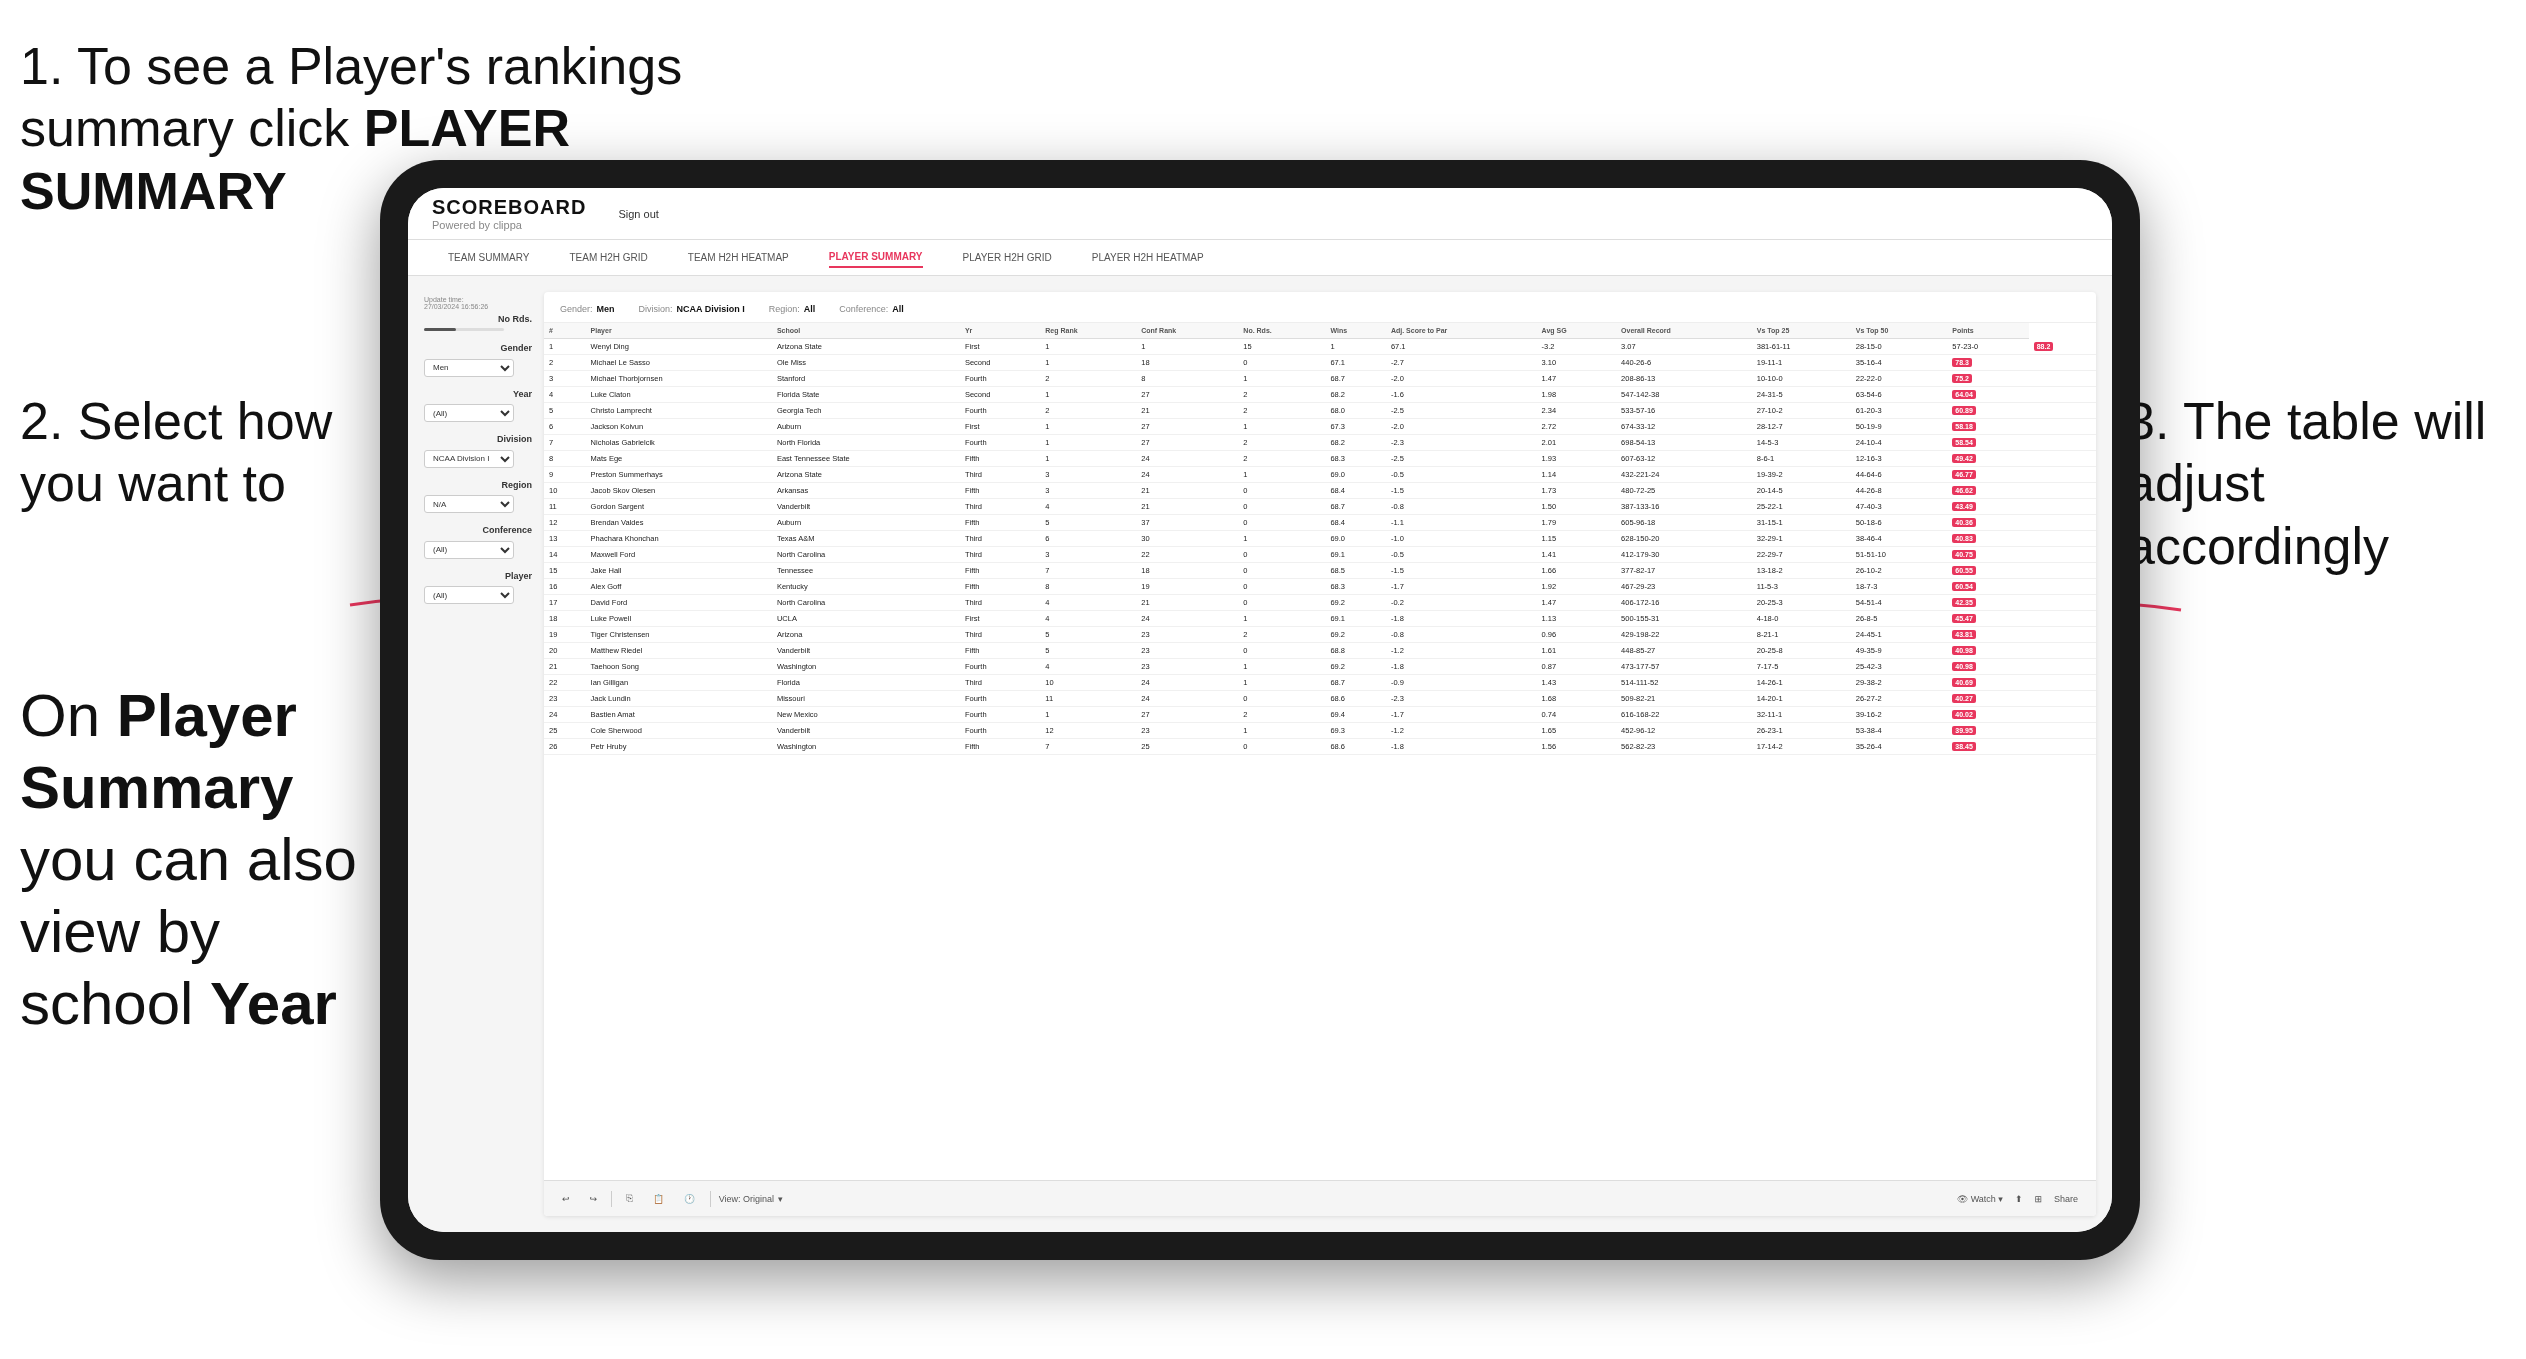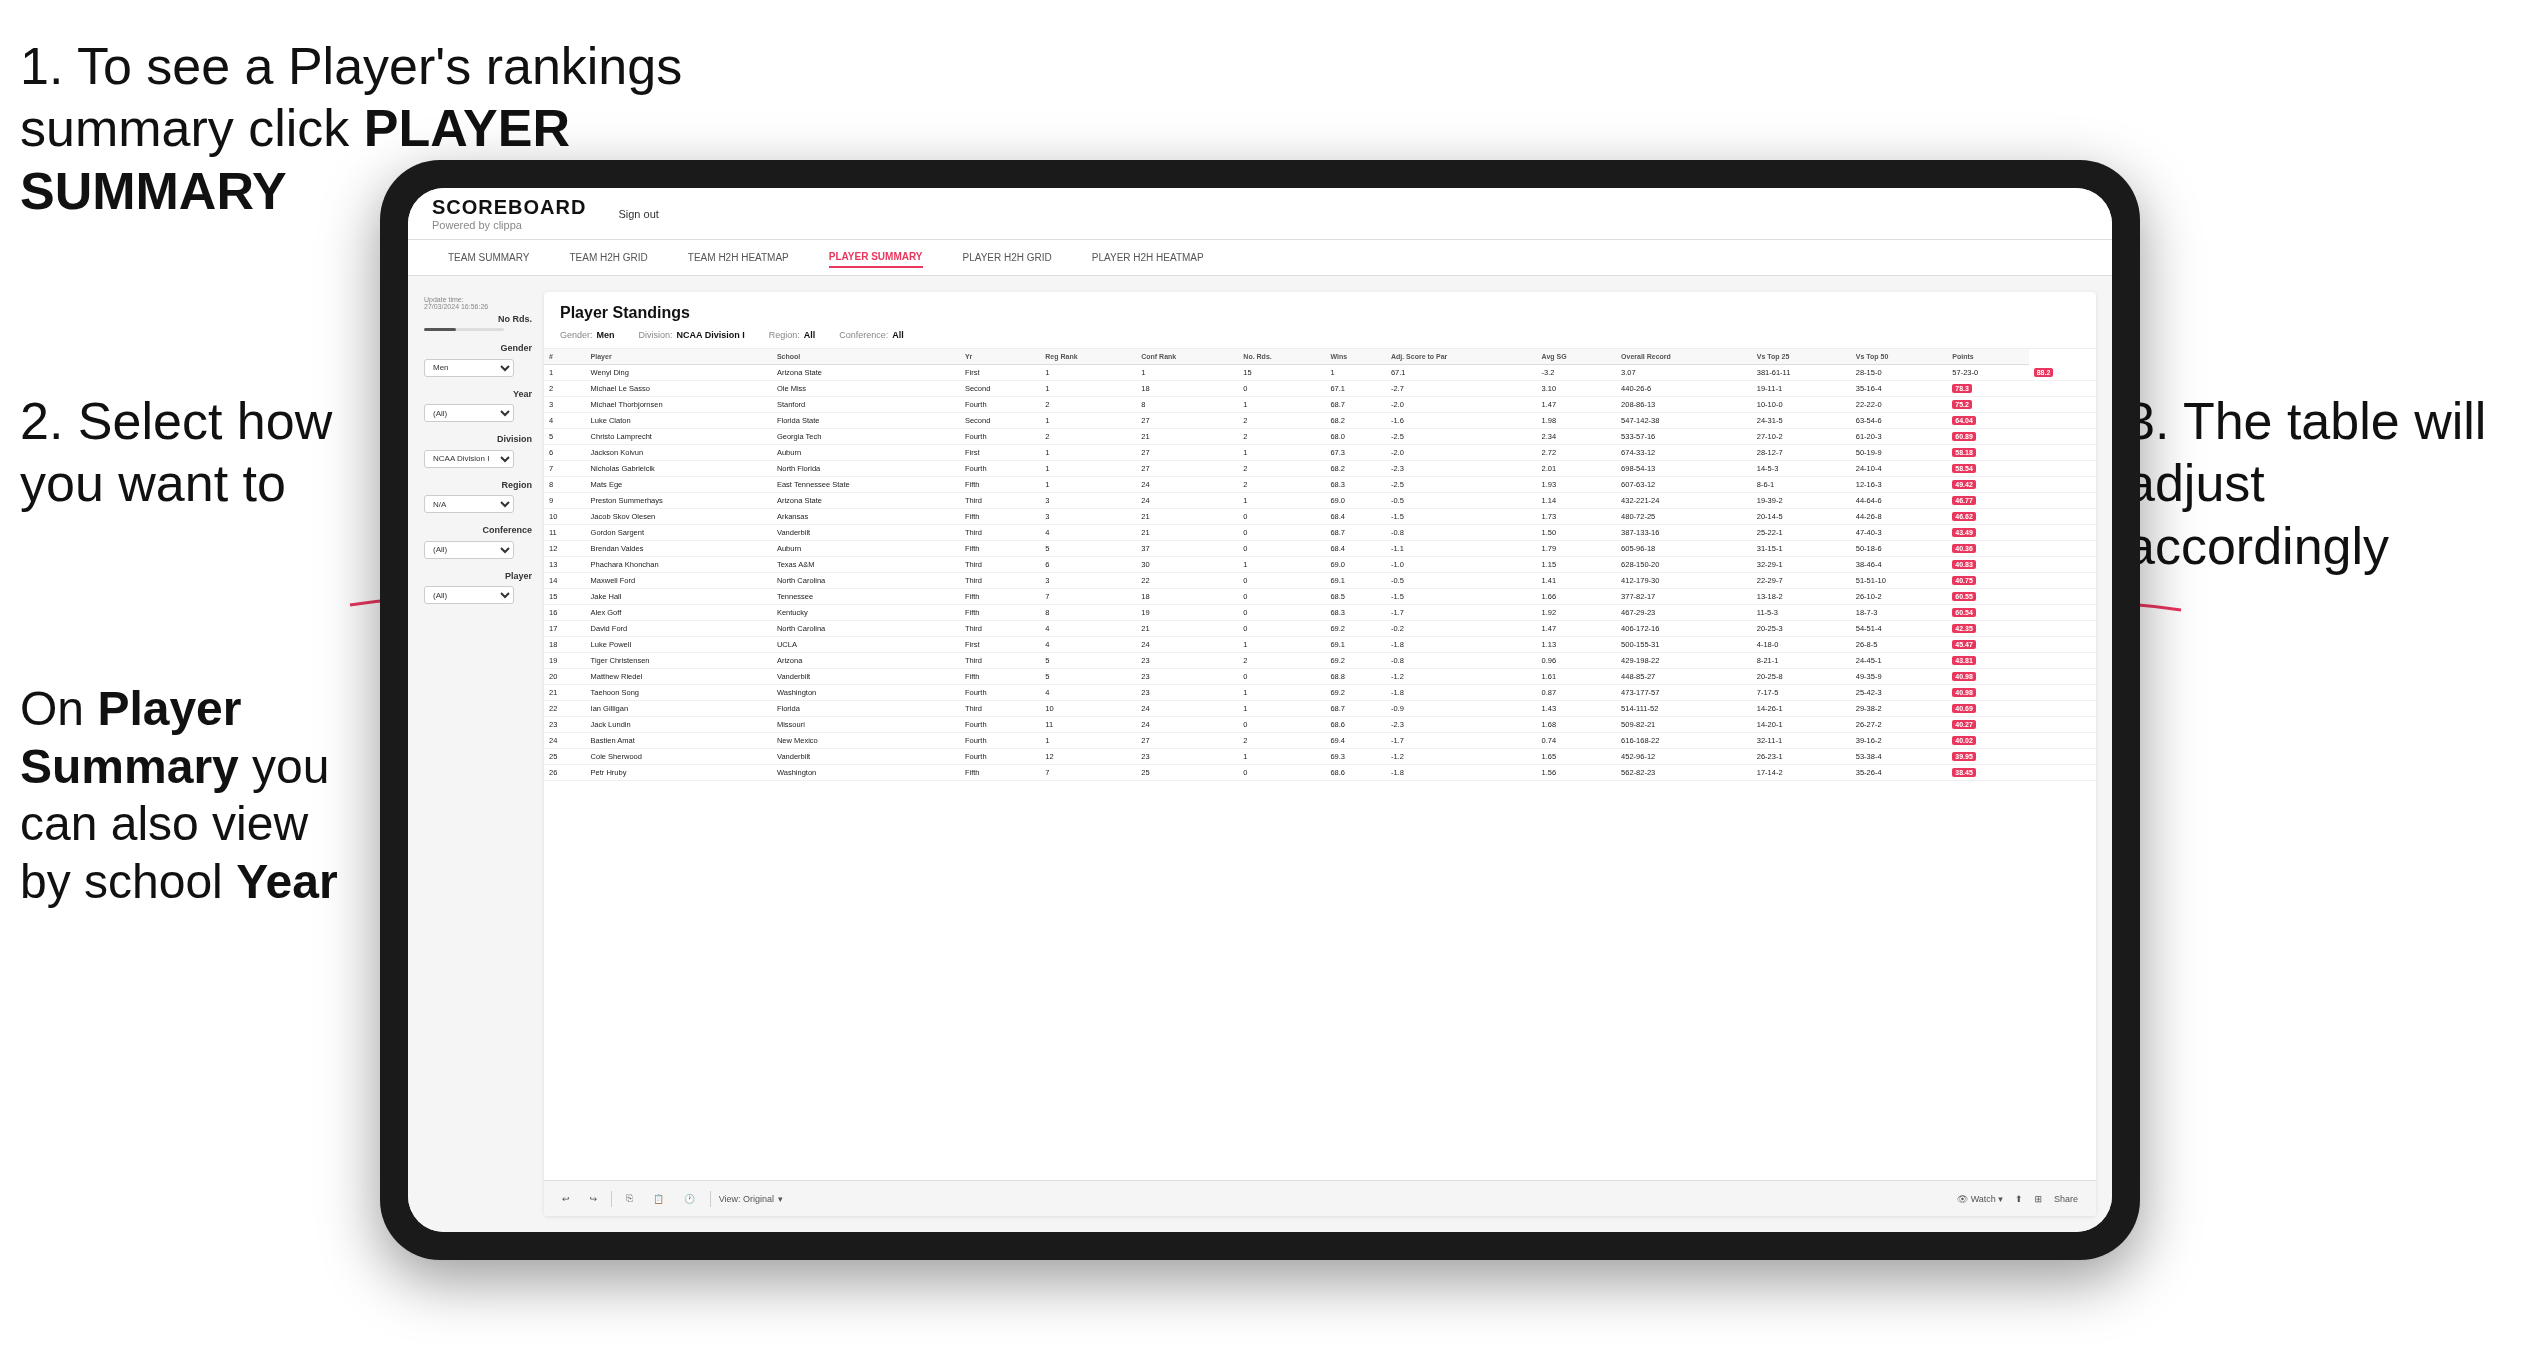--- a/index.html
+++ b/index.html
@@ -43,21 +43,21 @@
       line-height: 1.2;
       color: #111;
       text-align: left;
     }
 
     .instruction-4 {
       position: absolute;
       top: 680px;
       left: 20px;
       width: 340px;
-      font-size: 48px;
+      font-size: 60px;
       line-height: 1.2;
       color: #111;
     }
     .instruction-4 strong { font-weight: 900; }
 
     
     .tablet {
       position: absolute;
       top: 160px;
       left: 380px;
@@ -487,21 +487,20 @@
         <div class="filter-group">
           <div class="filter-label">Player</div>
           <select class="filter-select">
             <option>(All)</option>
           </select>
         </div>
       </div>
 
       <div class="table-area">
         <div class="table-header-section">
-          <div class="table-title">Player Standings</div>
           <div class="table-filters">
             <div class="table-filter-item">
               <span class="table-filter-label">Gender:</span>
               <span class="table-filter-value">Men</span>
             </div>
             <div class="table-filter-item">
               <span class="table-filter-label">Division:</span>
               <span class="table-filter-value">NCAA Division I</span>
             </div>
             <div class="table-filter-item">

